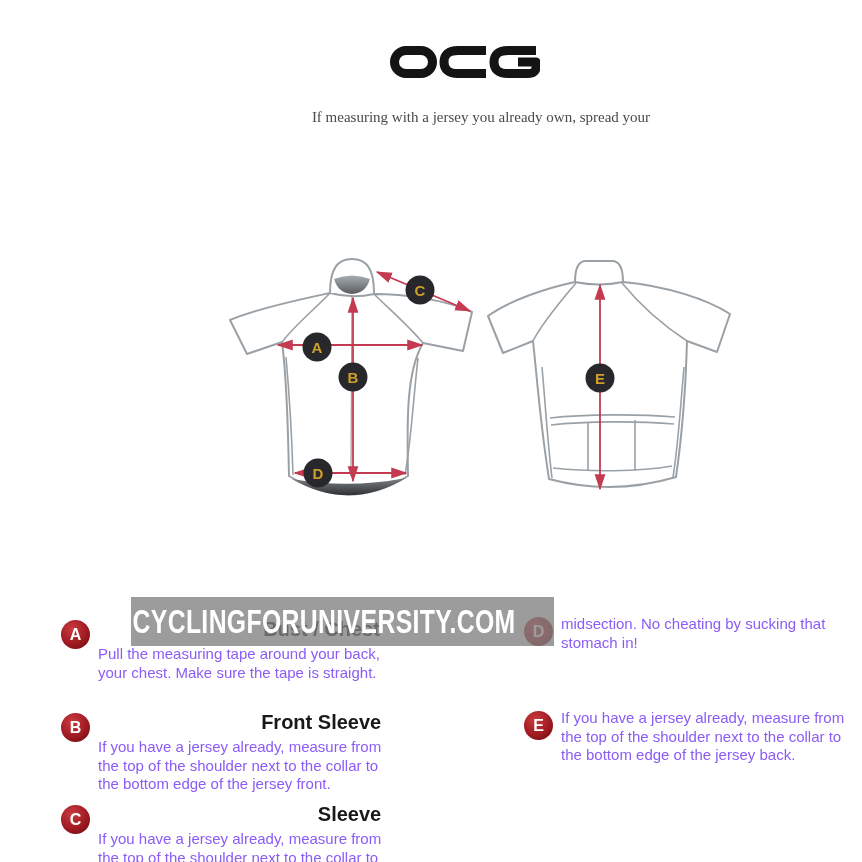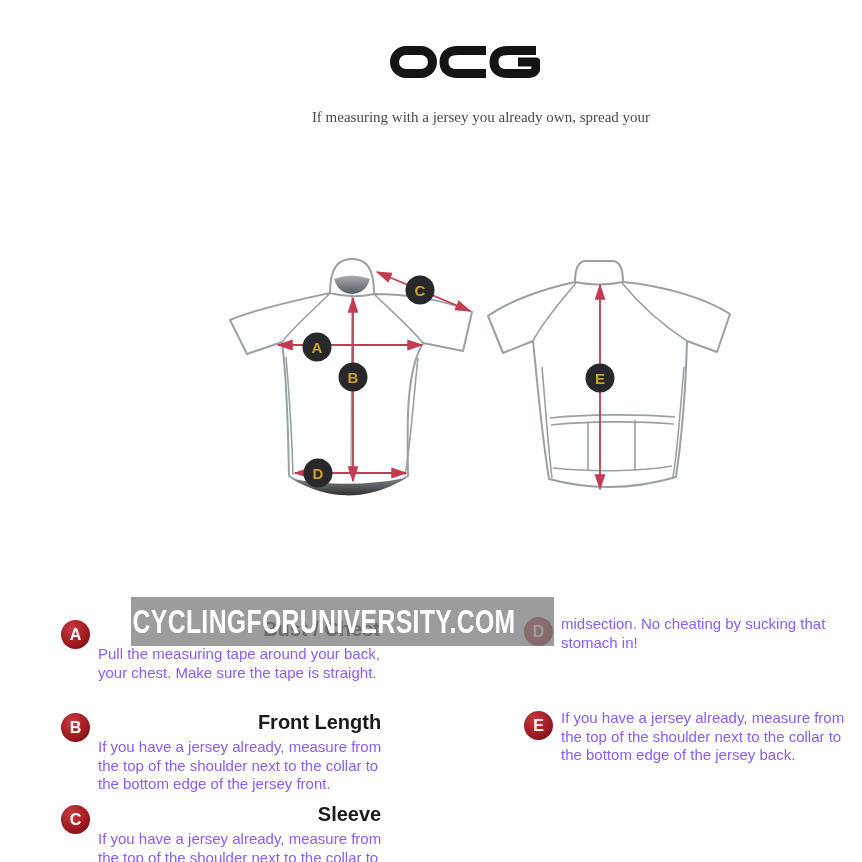--- a/index.html
+++ b/index.html
@@ -154,21 +154,21 @@
       <div class="sline">Pull the measuring tape around your back,</div>
       <div class="sline">your chest. Make sure the tape is straight.</div>
     </div>
   </div>
 
   <div class="section col-left" style="left:61px;top:711px;">
     <div class="badge">
       <span>B</span>
     </div>
     <div class="stext">
-      <div class="stitle">Front Length</div>
+      <div class="stitle">Front Sleeve</div>
       <div class="sline">If you have a jersey already, measure from</div>
       <div class="sline">the top of the shoulder next to the collar to</div>
       <div class="sline">the bottom edge of the jersey front.</div>
     </div>
   </div>
 
   <div class="section col-left" style="left:61px;top:803px;">
     <div class="badge">
       <span>C</span>
     </div>

